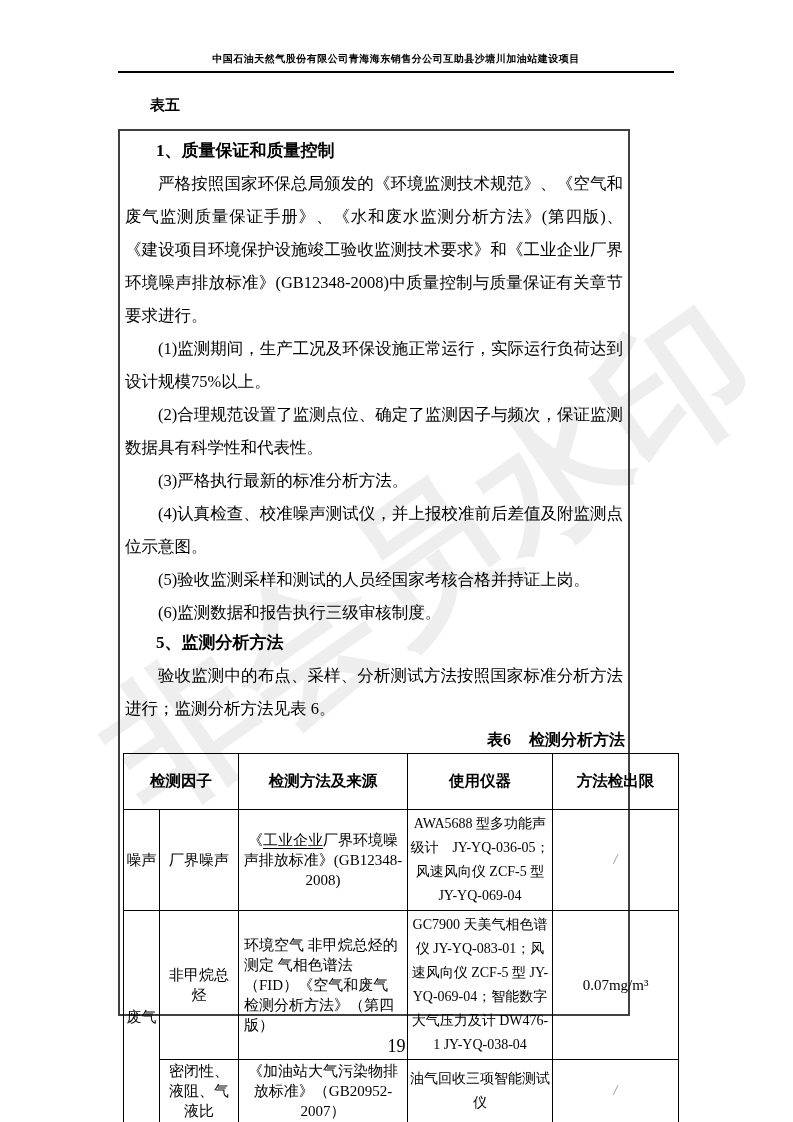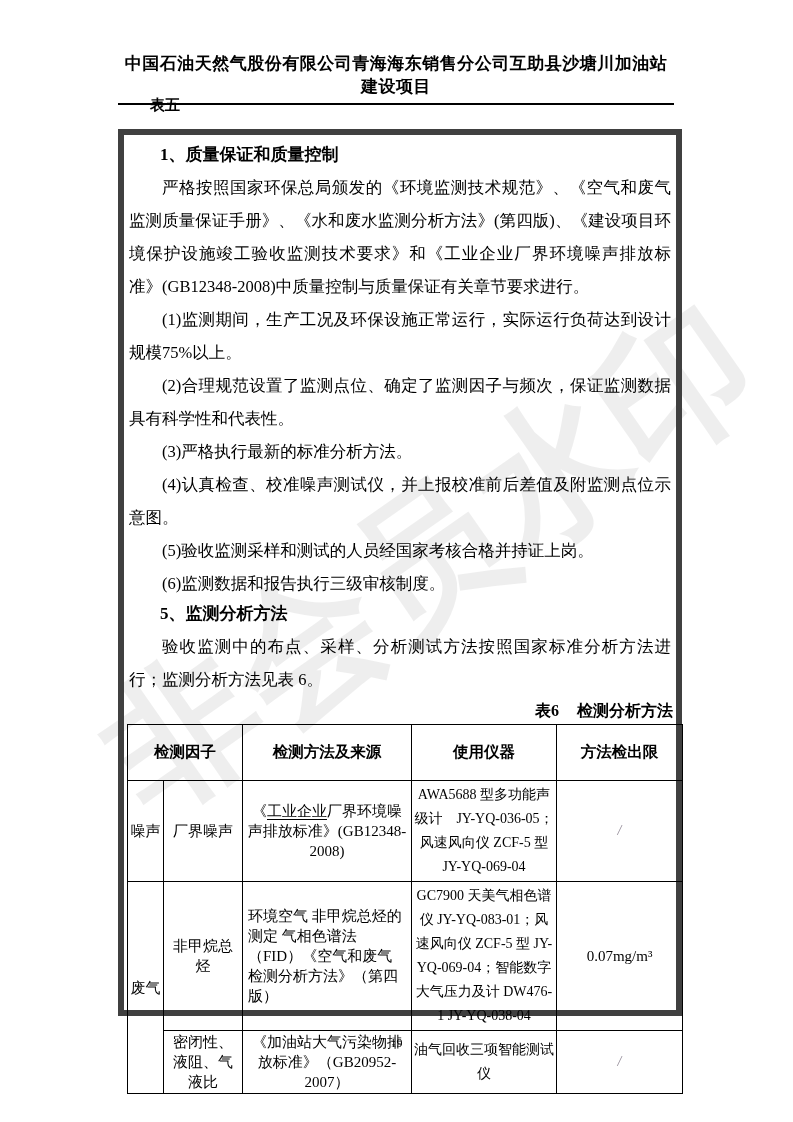--- a/index.html
+++ b/index.html
@@ -27,43 +27,43 @@
     white-space: nowrap;
     z-index: 0;
     pointer-events: none;
   }
   .doc-header {
     position: absolute;
     top: 52px;
     left: 118px;
     width: 556px;
     text-align: center;
-    font-size: 17px;
+    font-size: 10px;
     font-weight: bold;
     letter-spacing: 0.5px;
     padding-bottom: 5px;
     border-bottom: 2px solid #000;
     z-index: 2;
   }
   .sheet-label {
     position: absolute;
     top: 96px;
     left: 118px;
     font-size: 15px;
     font-weight: bold;
     z-index: 2;
     margin-left: 32px;
   }
   .content-box {
     position: absolute;
     top: 129px;
     left: 118px;
-    width: 564px;
+    width: 512px;
     height: 887px;
-    border: 6px solid #404040;
+    border: 2px solid #404040;
     padding: 6px 3px 0 3px;
     z-index: 1;
   }
   .sec-heading {
     font-size: 17px;
     font-weight: bold;
     margin: 2px 0 5px 0;
     padding-left: 33px;
   }
   .body-para {
@@ -113,21 +113,21 @@
   tr.r2 { height: 106px; }
   tr.r3 { height: 42px; }
   .u { text-decoration: underline; text-underline-offset: 3px; }
   td.slashcell { color: #8f8794; font-style: italic; font-size: 14px; }
   .page-number {
     position: absolute;
     top: 1036px;
     left: 0;
     width: 100%;
     text-align: center;
-    font-size: 12px;
+    font-size: 18px;
     z-index: 2;
   }
 </style>
 </head>
 <body>
 
 <div class="page">
 
   <div class="watermark">非会员水印</div>
 

